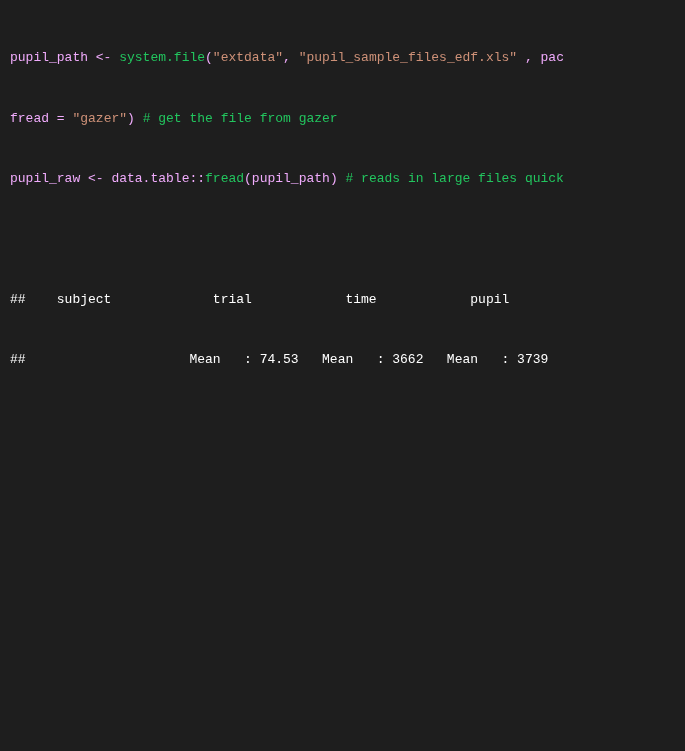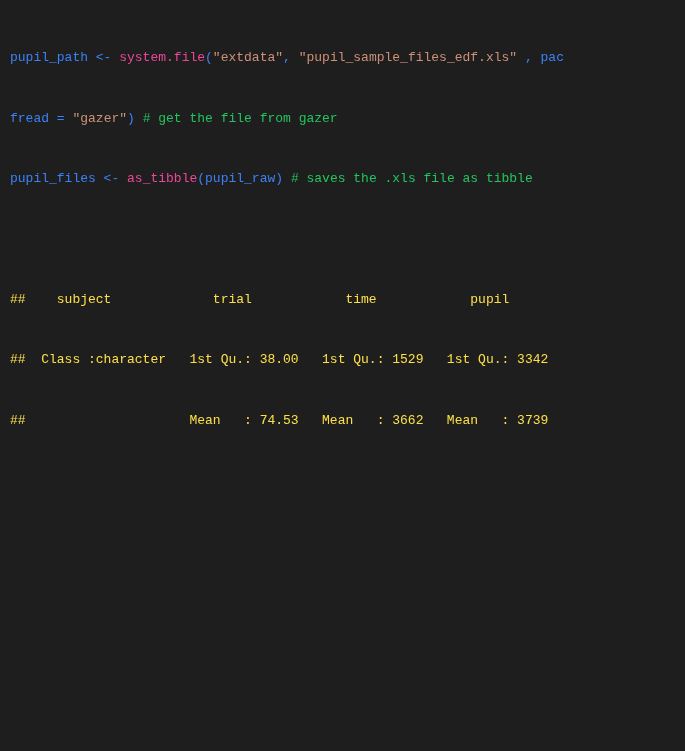--- a/index.html
+++ b/index.html
@@ -11,36 +11,35 @@
       color: #d4d4d4;
       width: 685px;
       min-height: 751px;
       padding: 8px 10px;
       overflow: hidden;
     }
     .code-block {
       white-space: pre;
     }
     .str-orange { color: #ce9178; }
-    .fn-yellow { color: #ec4899; }
-    .plain { color: #3b82f6; }
+    .fn-yellow { color: #22c55e; }
+    .plain { color: #f0abfc; }
     .comment { color: #22c55e; }
-    .hash-prefix { color: #fde047; }
+    .hash-prefix { color: #ffffff; }
   </style>
 </head>
 <body>
 
 <div class="code-block">
   <div><span class="plain">pupil_path &lt;- </span><span class="fn-yellow">system.file</span><span class="plain">(</span><span class="str-orange">"extdata"</span><span class="plain">, </span><span class="str-orange">"pupil_sample_files_edf.xls"</span><span class="plain"> , pac</span></div>
   <div><span class="plain">fread = </span><span class="str-orange">"gazer"</span><span class="plain">) </span><span class="comment"># get the file from gazer</span></div>
-  <div><span class="plain">pupil_files &lt;- </span><span class="fn-yellow">as_tibble</span><span class="plain">(pupil_raw) </span><span class="comment"># saves the .xls file as tibble</span></div>
+  <div><span class="plain">pupil_raw &lt;- data.table::</span><span class="fn-yellow">fread</span><span class="plain">(pupil_path) </span><span class="comment"># reads in large files quick</span></div>
 
   <div>
     <div><span class="hash-prefix">##    subject             trial            time            pupil      </span></div>
-    <div><span class="hash-prefix">##  Class :character   1st Qu.: 38.00   1st Qu.: 1529   1st Qu.: 3342  </span></div>
     <div><span class="hash-prefix">##                     Mean   : 74.53   Mean   : 3662   Mean   : 3739  </span></div>
     
     
     
     
     
     
     
     
     

